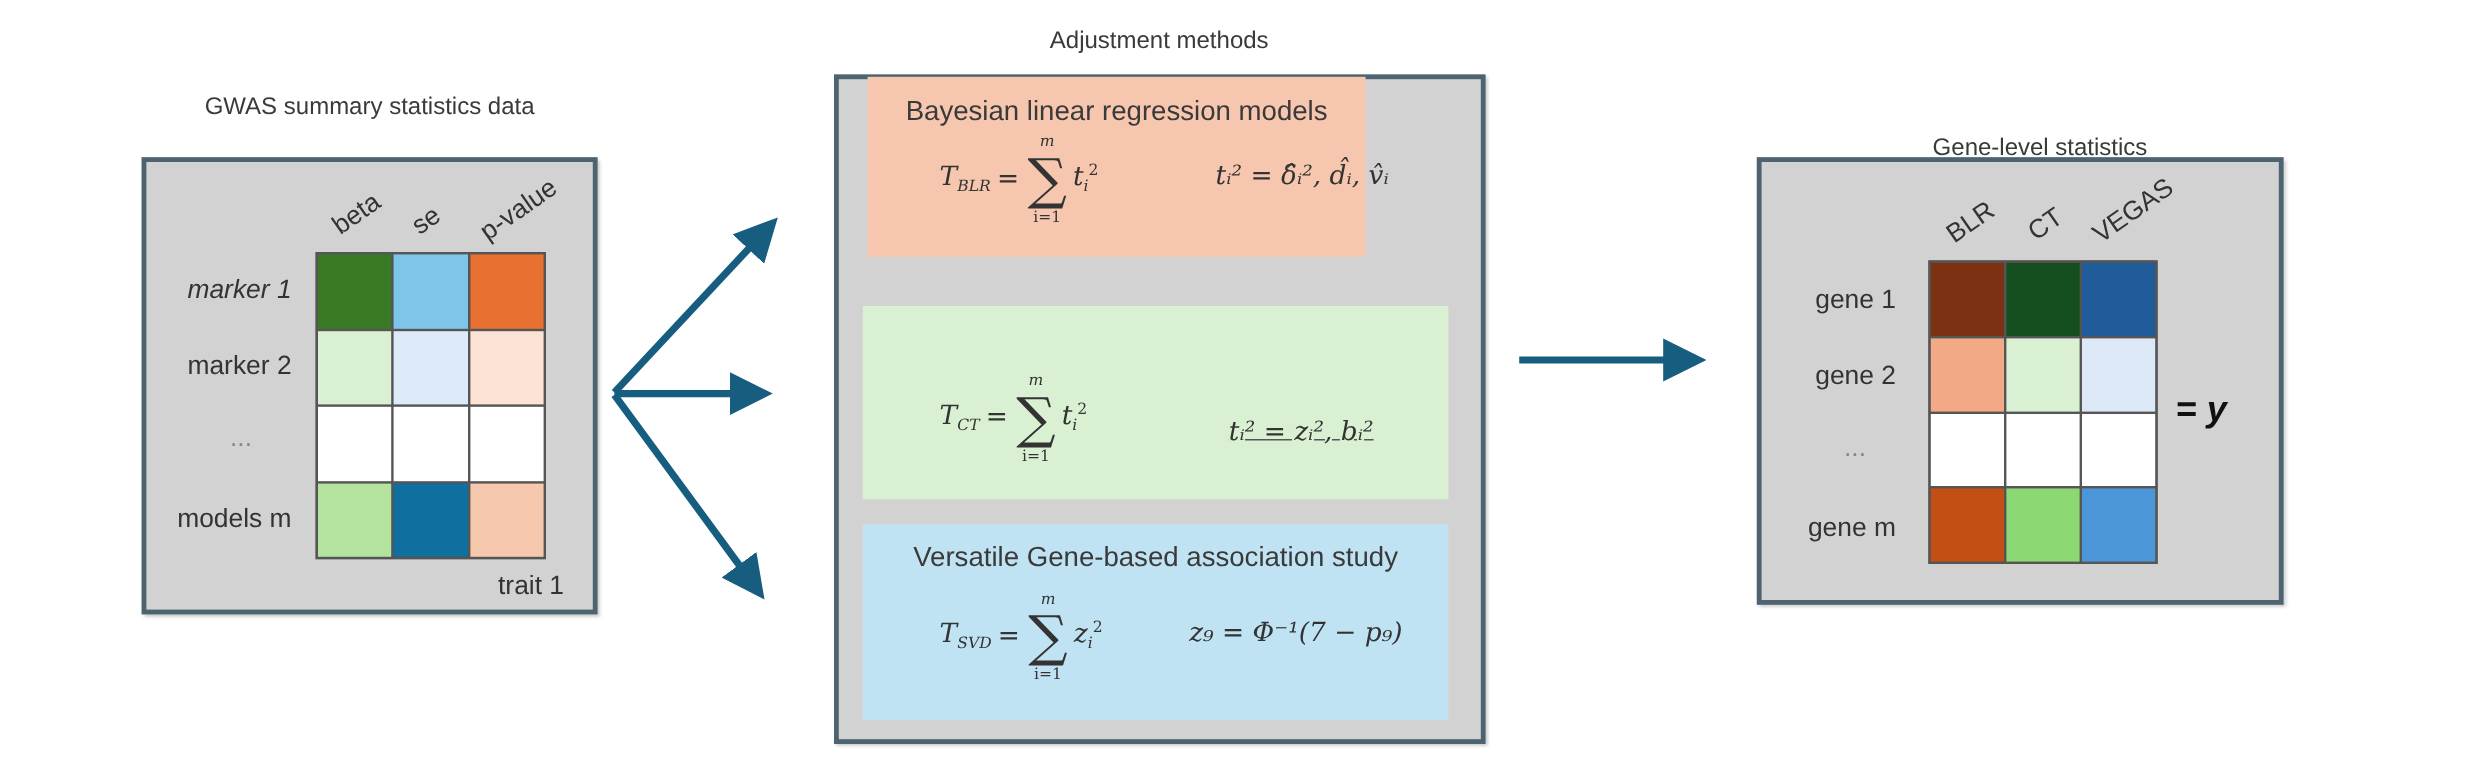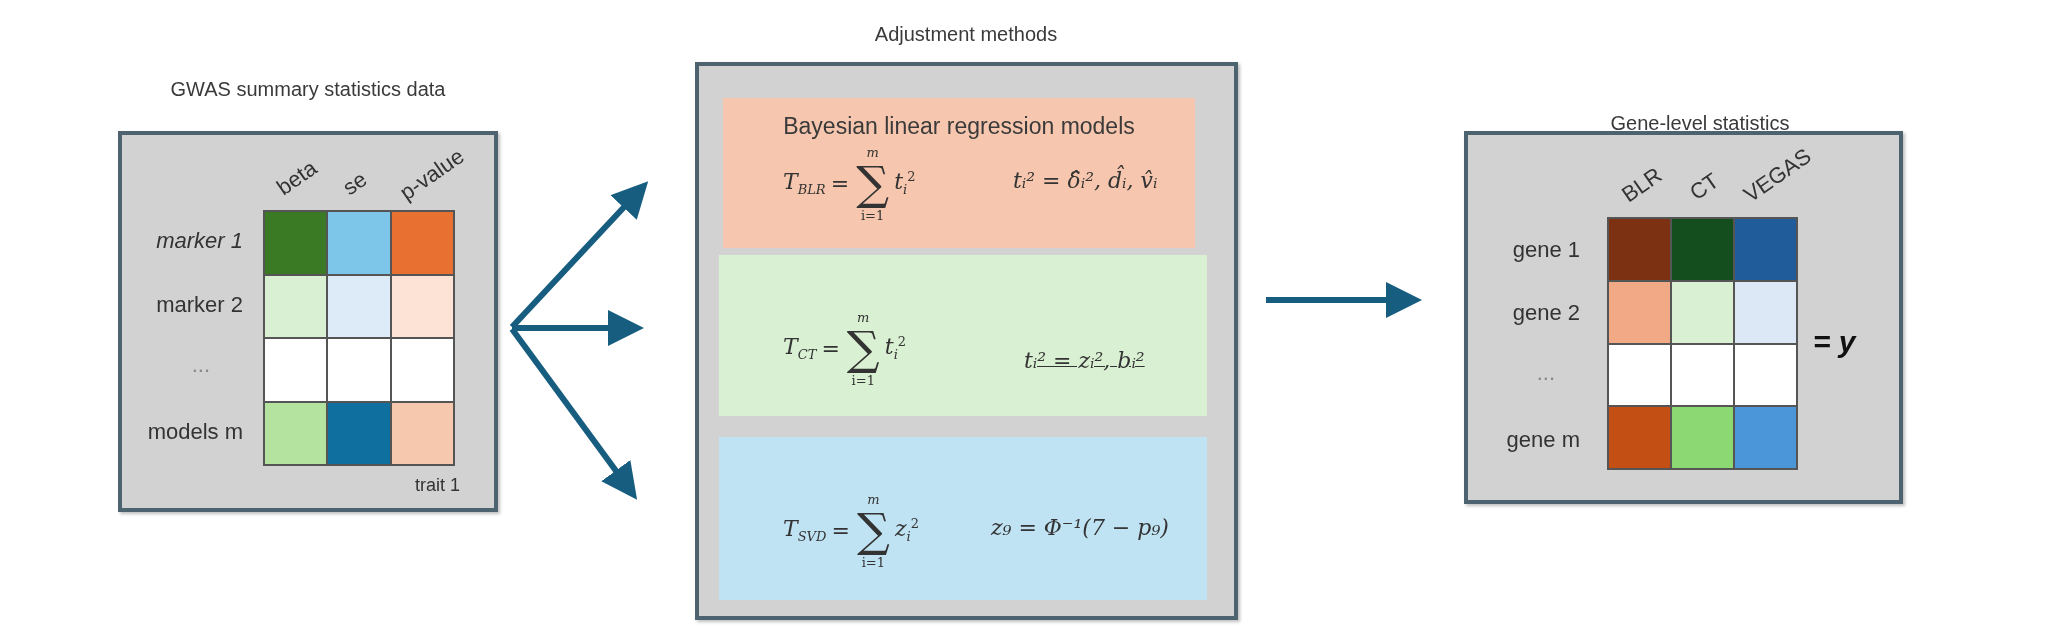--- a/index.html
+++ b/index.html
@@ -50,38 +50,38 @@
     <div class="cell" style="background: rgb(221, 234, 247);"></div>
     <div class="cell" style="background: rgb(253, 227, 214);"></div>
     <div class="cell" style="background: rgb(255, 255, 255);"></div>
     <div class="cell" style="background: rgb(255, 255, 255);"></div>
     <div class="cell" style="background: rgb(255, 255, 255);"></div>
     <div class="cell" style="background: rgb(180, 227, 160);"></div>
     <div class="cell" style="background: rgb(15, 111, 158);"></div>
     <div class="cell" style="background: rgb(246, 200, 174);"></div>
   </div>
 
-<div class="abs" style="left:415px; top:475px; font-size:18px; color:#333;">trait 1</div>
+<div class="abs" style="left:415px; top:475px; font-size:22px; color:#333;">trait 1</div>
 
 <svg class="abs" style="left:0; top:0;" width="2070" height="637">
   <defs>
     <marker id="ah" markerWidth="6" markerHeight="6" refX="4" refY="3" orient="auto" markerUnits="strokeWidth">
       <path d="M0,0 L6,3 L0,6 Z" id="ah-path" fill="#165d80"></path>
     </marker>
   </defs>
   <line class="arr" x1="512" y1="327" x2="640" y2="190" stroke-width="6" marker-end="url(#ah)" stroke="#165d80"></line>
   <line class="arr" x1="512" y1="328" x2="632" y2="328" stroke-width="6" marker-end="url(#ah)" stroke="#165d80"></line>
   <line class="arr" x1="512" y1="329" x2="630" y2="490" stroke-width="6" marker-end="url(#ah)" stroke="#165d80"></line>
   <line class="arr" x1="1266" y1="300" x2="1410" y2="300" stroke-width="6" marker-end="url(#ah)" stroke="#165d80"></line>
 </svg>
 
 <div class="section-title" style="left:766px; top:23px; width:400px;">Adjustment methods</div>
 <div class="panel" style="left:695px; top:62px; width:543px; height:558px;"></div>
 
-<div class="method" id="m0" style="left: 723px; top: 98px; width: 472px; height: 150px; background: rgb(246, 199, 174);">
+<div class="method" id="m0" style="left: 723px; top: 64px; width: 415px; height: 150px; background: rgb(246, 199, 174);">
   <div class="method-title" style="top:15px;">Bayesian linear regression models</div>
   <div class="formula" style="left:60px; top:62px;">
     <span class="lhs"><i>T</i><sub><i>BLR</i></sub></span>
     <span class="eq"> = </span>
     <span class="sum">∑<span class="lim-top">m</span><span class="lim-bot">i=1</span></span>
     <span class="term"><i>t</i><sub><i>i</i></sub><sup>2</sup></span>
   </div>
   <div class="formula" style="left:290px; top:70px;">
     <span class="rhs"><i>tᵢ² = δ̂ᵢ², d̂ᵢ, v̂ᵢ</i></span>
   </div>
@@ -93,20 +93,21 @@
     <span class="eq"> = </span>
     <span class="sum">∑<span class="lim-top">m</span><span class="lim-bot">i=1</span></span>
     <span class="term"><i>t</i><sub><i>i</i></sub><sup>2</sup></span>
   </div>
   <div class="formula" style="left:305px; top:93px;text-decoration:underline;">
     <span class="rhs"><i>tᵢ² = zᵢ², bᵢ²</i></span>
   </div>
 </div>
 
 <div class="method" id="m2" style="left: 719px; top: 437px; width: 488px; height: 163px; background: rgb(192, 227, 244);">
+  <div class="method-title" style="top:14px;">Versatile Gene-based association study</div>
   <div class="formula" style="left:64px; top:70px;">
     <span class="lhs"><i>T</i><sub><i>SVD</i></sub></span>
     <span class="eq"> = </span>
     <span class="sum">∑<span class="lim-top">m</span><span class="lim-bot">i=1</span></span>
     <span class="term"><i>z</i><sub><i>i</i></sub><sup>2</sup></span>
   </div>
   <div class="formula" style="left:272px; top:78px;">
     <span class="rhs"><i>z₉ = Φ⁻¹(7 − p₉)</i></span>
   </div>
 </div>

